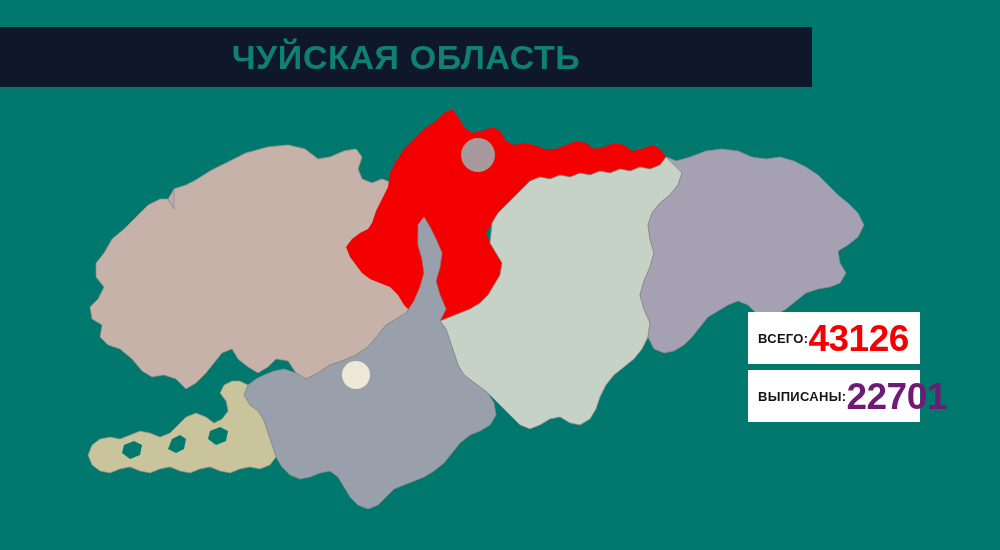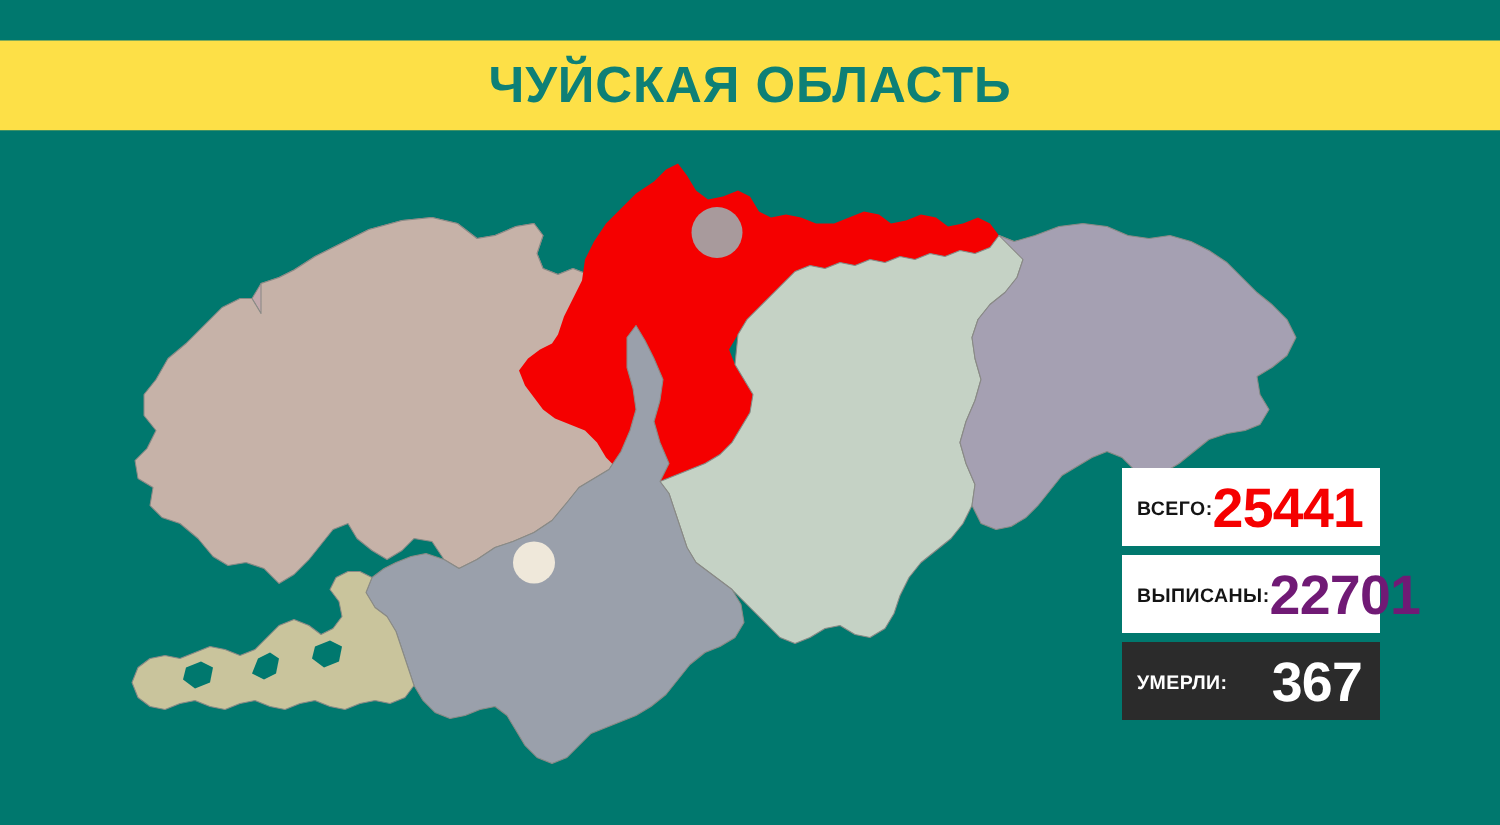--- a/index.html
+++ b/index.html
@@ -24,23 +24,23 @@
     left: 0;
     top: 0;
     width: 1000px;
     height: 27px;
     background: #00786e;
   }
   .title-band {
     position: absolute;
     left: 0;
     top: 27px;
-    width: 1000px;
+    width: 812px;
     height: 60px;
-    background: #fde047;
+    background: #0f172a;
     display: flex;
     align-items: center;
     justify-content: center;
   }
   .title-text {
     color: #0e8076;
     font-size: 34px;
     font-weight: bold;
     letter-spacing: 0.6px;
     line-height: 1;
@@ -199,28 +199,24 @@
 
       <circle class="city-dot" cx="478" cy="68" r="17" fill="#a89a9c"></circle>
       <circle class="city-dot" cx="356" cy="288" r="14" fill="#efe8da"></circle>
     </svg>
   </div>
 
   <div class="stats">
 
     <div class="stat-row">
       <span class="stat-label">ВСЕГО:</span>
-      <span class="stat-value v-total">25441</span>
+      <span class="stat-value v-total">43126</span>
     </div>
 
     <div class="stat-row">
       <span class="stat-label">ВЫПИСАНЫ:</span>
       <span class="stat-value v-recover">22701</span>
     </div>
 
-    <div class="stat-row dark">
-      <span class="stat-label">УМЕРЛИ:</span>
-      <span class="stat-value v-deaths">367</span>
-    </div>
 
   </div>
 
 </div>
 
 </body></html>

